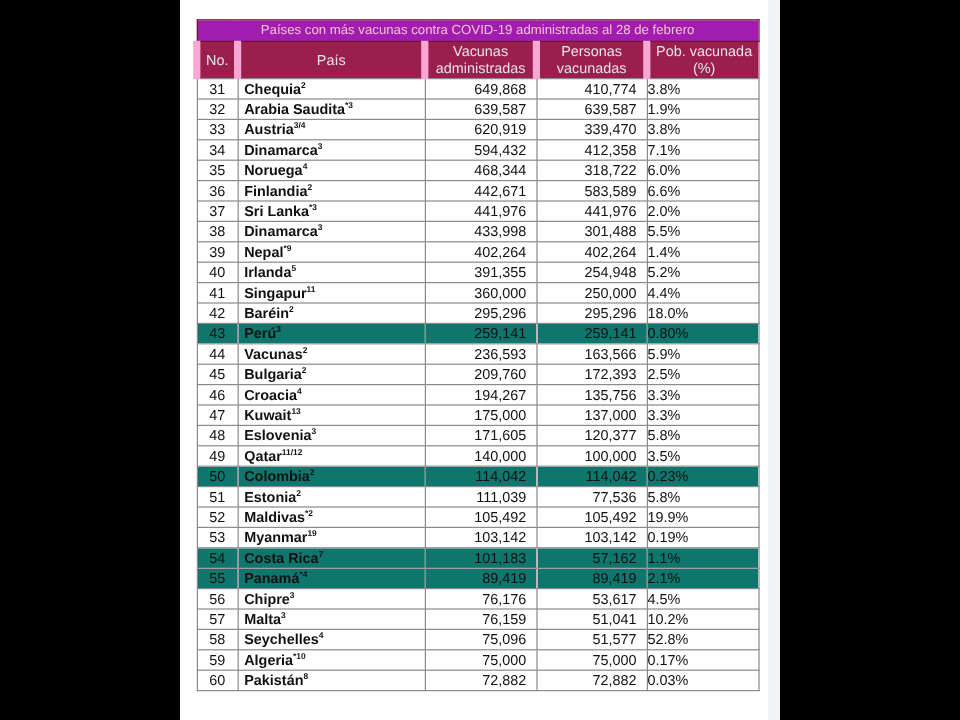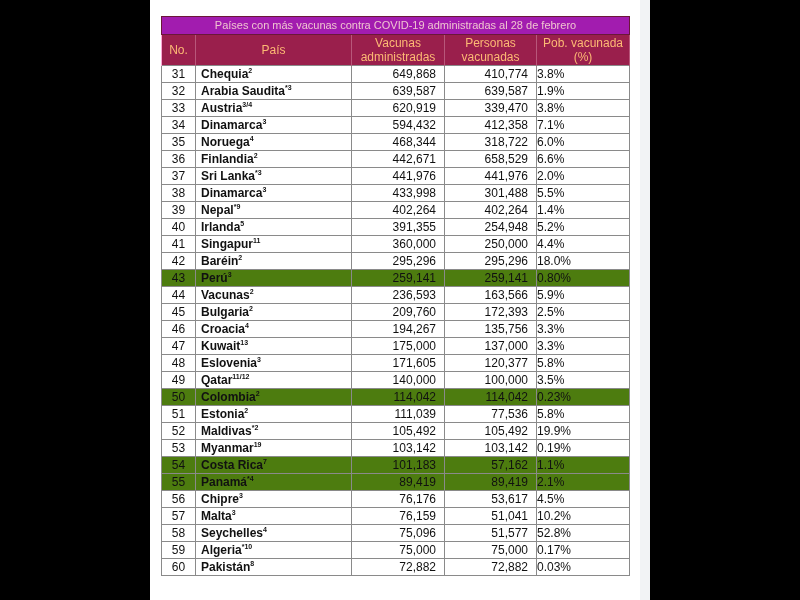--- a/index.html
+++ b/index.html
@@ -17,30 +17,30 @@
     position:absolute; left:11px; top:16px;
     border-collapse:collapse; width:468px; table-layout:fixed;
   }
   .vax td, .vax th { padding:0; margin:0; }
   .title-row th {
     background:#a21caf; color:#f0c4d0; font-weight:normal;
     font-size:11px; height:17px; line-height:17px; text-align:center;
     border:1px solid #6a1838;
   }
   .head-row th {
-    background:#9a1f4c; color:#fdba74; font-weight:normal;
+    background:#9a1f4c; color:#e5e5e5; font-weight:normal;
     font-size:12px; line-height:14px; height:30px; text-align:center;
-    border-left:1px solid #f9a8d4; border-right:1px solid #b8577a;
+    border-left:6px solid #f9a8d4; border-right:1px solid #b8577a;
     vertical-align:middle;
   }
   .body-row td {
     height:16px; line-height:16px; font-size:12px; color:#111;
     border:1px solid #8a8a8a; background:#fff; white-space:nowrap; overflow:hidden;
   }
-  .body-row.hl td { background:#4d7c0f; }
+  .body-row.hl td { background:#0f766e; }
   .c-no { text-align:center; }
   .c-name { text-align:left; padding-left:5px !important; font-weight:bold; }
   .c-num { text-align:right; padding-right:8px !important; }
   .c-pct { text-align:left; }
   sup { font-size:7px; line-height:0; vertical-align:5px; font-weight:bold; }
 </style>
 </head>
 <body>
 
 <div class="page">
@@ -106,21 +106,21 @@
           <td class="c-no">35</td>
           <td class="c-name"><span>Noruega</span><sup>4</sup></td>
           <td class="c-num">468,344</td>
           <td class="c-num">318,722</td>
           <td class="c-pct">6.0%</td>
         </tr>
         <tr class="body-row">
           <td class="c-no">36</td>
           <td class="c-name"><span>Finlandia</span><sup>2</sup></td>
           <td class="c-num">442,671</td>
-          <td class="c-num">658,529</td>
+          <td class="c-num">583,589</td>
           <td class="c-pct">6.6%</td>
         </tr>
         <tr class="body-row">
           <td class="c-no">37</td>
           <td class="c-name"><span>Sri Lanka</span><sup>*3</sup></td>
           <td class="c-num">441,976</td>
           <td class="c-num">441,976</td>
           <td class="c-pct">2.0%</td>
         </tr>
         <tr class="body-row">

